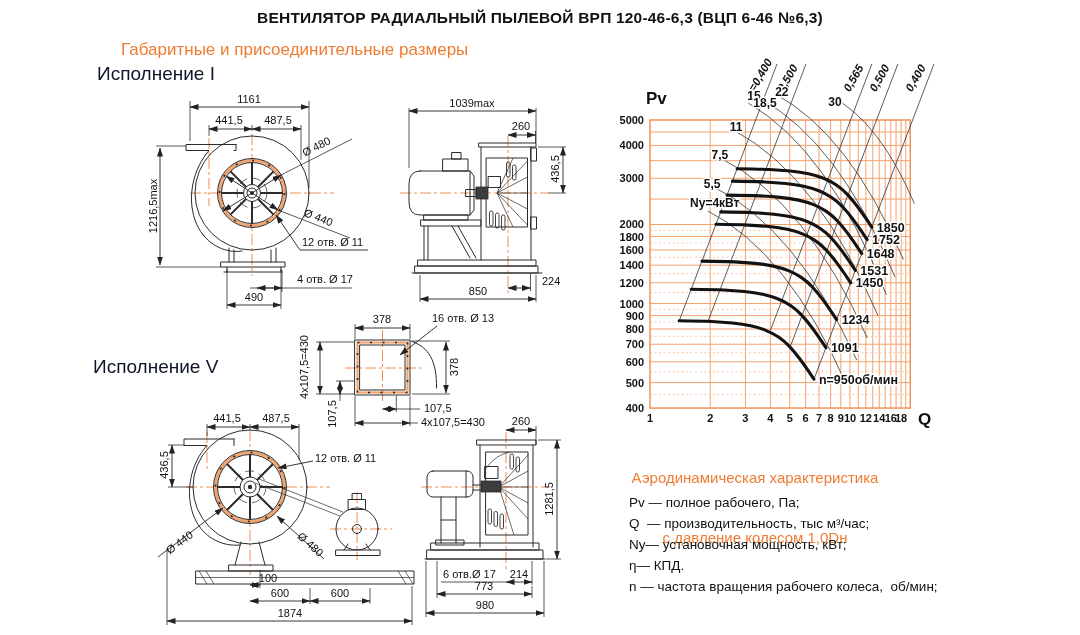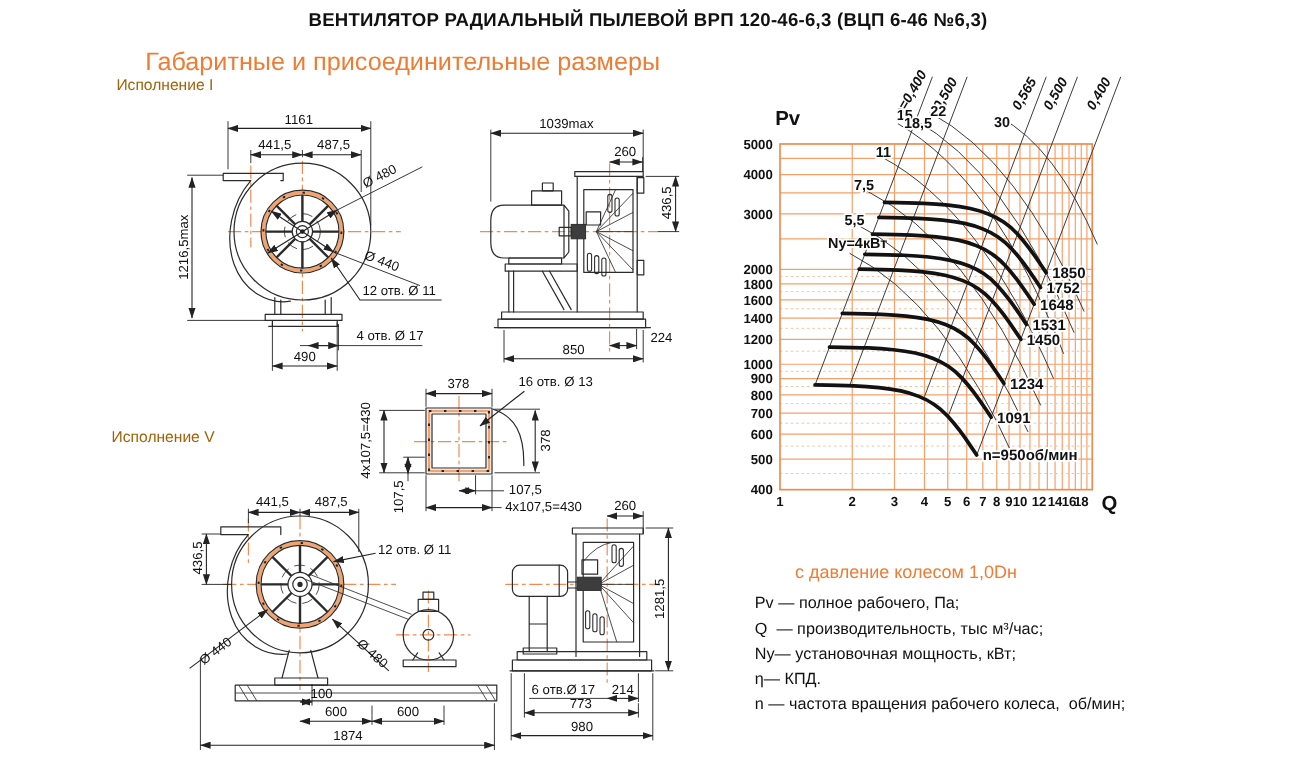--- a/index.html
+++ b/index.html
@@ -1,21 +1,21 @@
 <!DOCTYPE html>
 <html><head>
 <meta charset="utf-8">
 <style>
   html,body{margin:0;padding:0;background:#fff;width:1080px;height:635px;overflow:hidden;
     font-family:"Liberation Sans",sans-serif;}
   #stage{position:relative;width:1080px;height:560px;background:#fff;}
   .page-title{position:absolute;top:9px;left:0;width:1080px;text-align:center;
     font-size:15.5px;font-weight:700;color:#111;letter-spacing:.2px;}
-  .subtitle{position:absolute;top:40px;left:121px;font-size:21px;color:#ee7c33;}
-  .exec-label{position:absolute;font-size:13px;color:#a16207;}
+  .subtitle{position:absolute;top:40px;left:121px;font-size:17px;color:#ee7c33;}
+  .exec-label{position:absolute;font-size:19px;color:#0f172a;}
   #exec1{top:63px;left:97px;}
   #exec5{top:356px;left:93px;}
   #svg-main{position:absolute;left:0;top:0;}
   .ln{fill:none;stroke:#2b2b2b;stroke-width:1;stroke-linejoin:round;stroke-linecap:round;}
   .lt{fill:none;stroke:#2b2b2b;stroke-width:.7;}
   .slot{fill:none;stroke:#2b2b2b;stroke-width:.9;}
   .dark{fill:#3d3d3d;stroke:#2b2b2b;stroke-width:.8;}
   .oring{fill:none;stroke:#f2a36e;stroke-width:3;}
   .oring2{fill:none;stroke:#f2a36e;stroke-width:2.2;}
   .bolts{fill:none;stroke:#222;stroke-width:1.6;}
@@ -454,20 +454,21 @@
         <path d="M727.0723275500974,195.10474203373232 Q748.9012214351111,195.37027354122313 759.5467545265398,195.90444948947155 Q770.1922876179684,196.43862543771996 780.2593038061048,197.38564615626376 Q790.3263199942411,198.33266687480756 798.493324639373,200.13426812378367 Q806.660329284505,201.93586937275978 813.531910521451,204.67580081744433 Q820.403491758397,207.41573226212887 826.3348918799952,211.3921270147855 Q832.2662920015933,215.36852176744213 837.4840931681006,221.02556922926658 Q842.7018943346077,226.68261669109103 847.3595085387432,232.86576079410185 Q852.0171227428787,239.04890489711266 856.8863151328511,246.31618094059456 L861.7555075228236,253.58345698407643" class="fan"></path>
         <text x="866.7555075228236" y="258.0834569840764" class="spdlab">1648</text>
         <path d="M732.3877064442904,181.1465570575815 Q754.216600329304,181.41208856507242 764.8621334207328,181.94626451332078 Q775.5076665121614,182.48044046156912 785.5746827002977,183.42746118011294 Q795.641698888434,184.37448189865677 803.8087035335659,186.1760831476329 Q811.9757081786979,187.97768439660905 818.8472894156439,190.71761584129362 Q825.7188706525899,193.4575472859782 831.6502707741881,197.43394203863477 Q837.5816708957864,201.41033679129131 842.7994720622935,207.06738425311573 Q848.0172732288006,212.72443171494018 852.6748874329362,218.907575817951 Q857.3325016370717,225.09071992096185 862.2016940270441,232.35799596444377 L867.0708864170165,239.62527200792573" class="fan"></path>
         <text x="872.0708864170165" y="244.12527200792573" class="spdlab">1752</text>
         <path d="M737.1152317584808,168.73207558251767 Q758.9441256434944,168.99760709000847 769.5896587349231,169.5317830382569 Q780.2351918263518,170.06595898650528 790.3022080144881,171.01297970504905 Q800.3692242026244,171.96000042359282 808.5362288477563,173.761601672569 Q816.7032334928883,175.56320292154513 823.5748147298343,178.30313436622967 Q830.4463959667803,181.04306581091421 836.3777960883785,185.0194605635708 Q842.3091962099767,188.99585531622736 847.5269973764839,194.65290277805178 Q852.744798542991,200.30995023987623 857.4024127471266,206.49309434288705 Q862.0600269512621,212.6762384458979 866.9292193412346,219.94351448937982 L871.7984117312069,227.21079053286178" class="fan"></path>
         <text x="876.7984117312069" y="231.71079053286178" class="spdlab">1850</text>
       </g>
   </svg>
 
   <div class="caption">
+    <div>Аэродинамическая характеристика</div>
     <div>с давление колесом 1,0Dн</div>
   </div>
 
   <div class="legend">
     <div>Pv — полное рабочего, Па;</div>
     <div>Q  — производительность, тыс м³/час;</div>
     <div>Ny— установочная мощность, кВт;</div>
     <div>η— КПД.</div>
     <div>n — частота вращения рабочего колеса,  об/мин;</div>
   </div>

